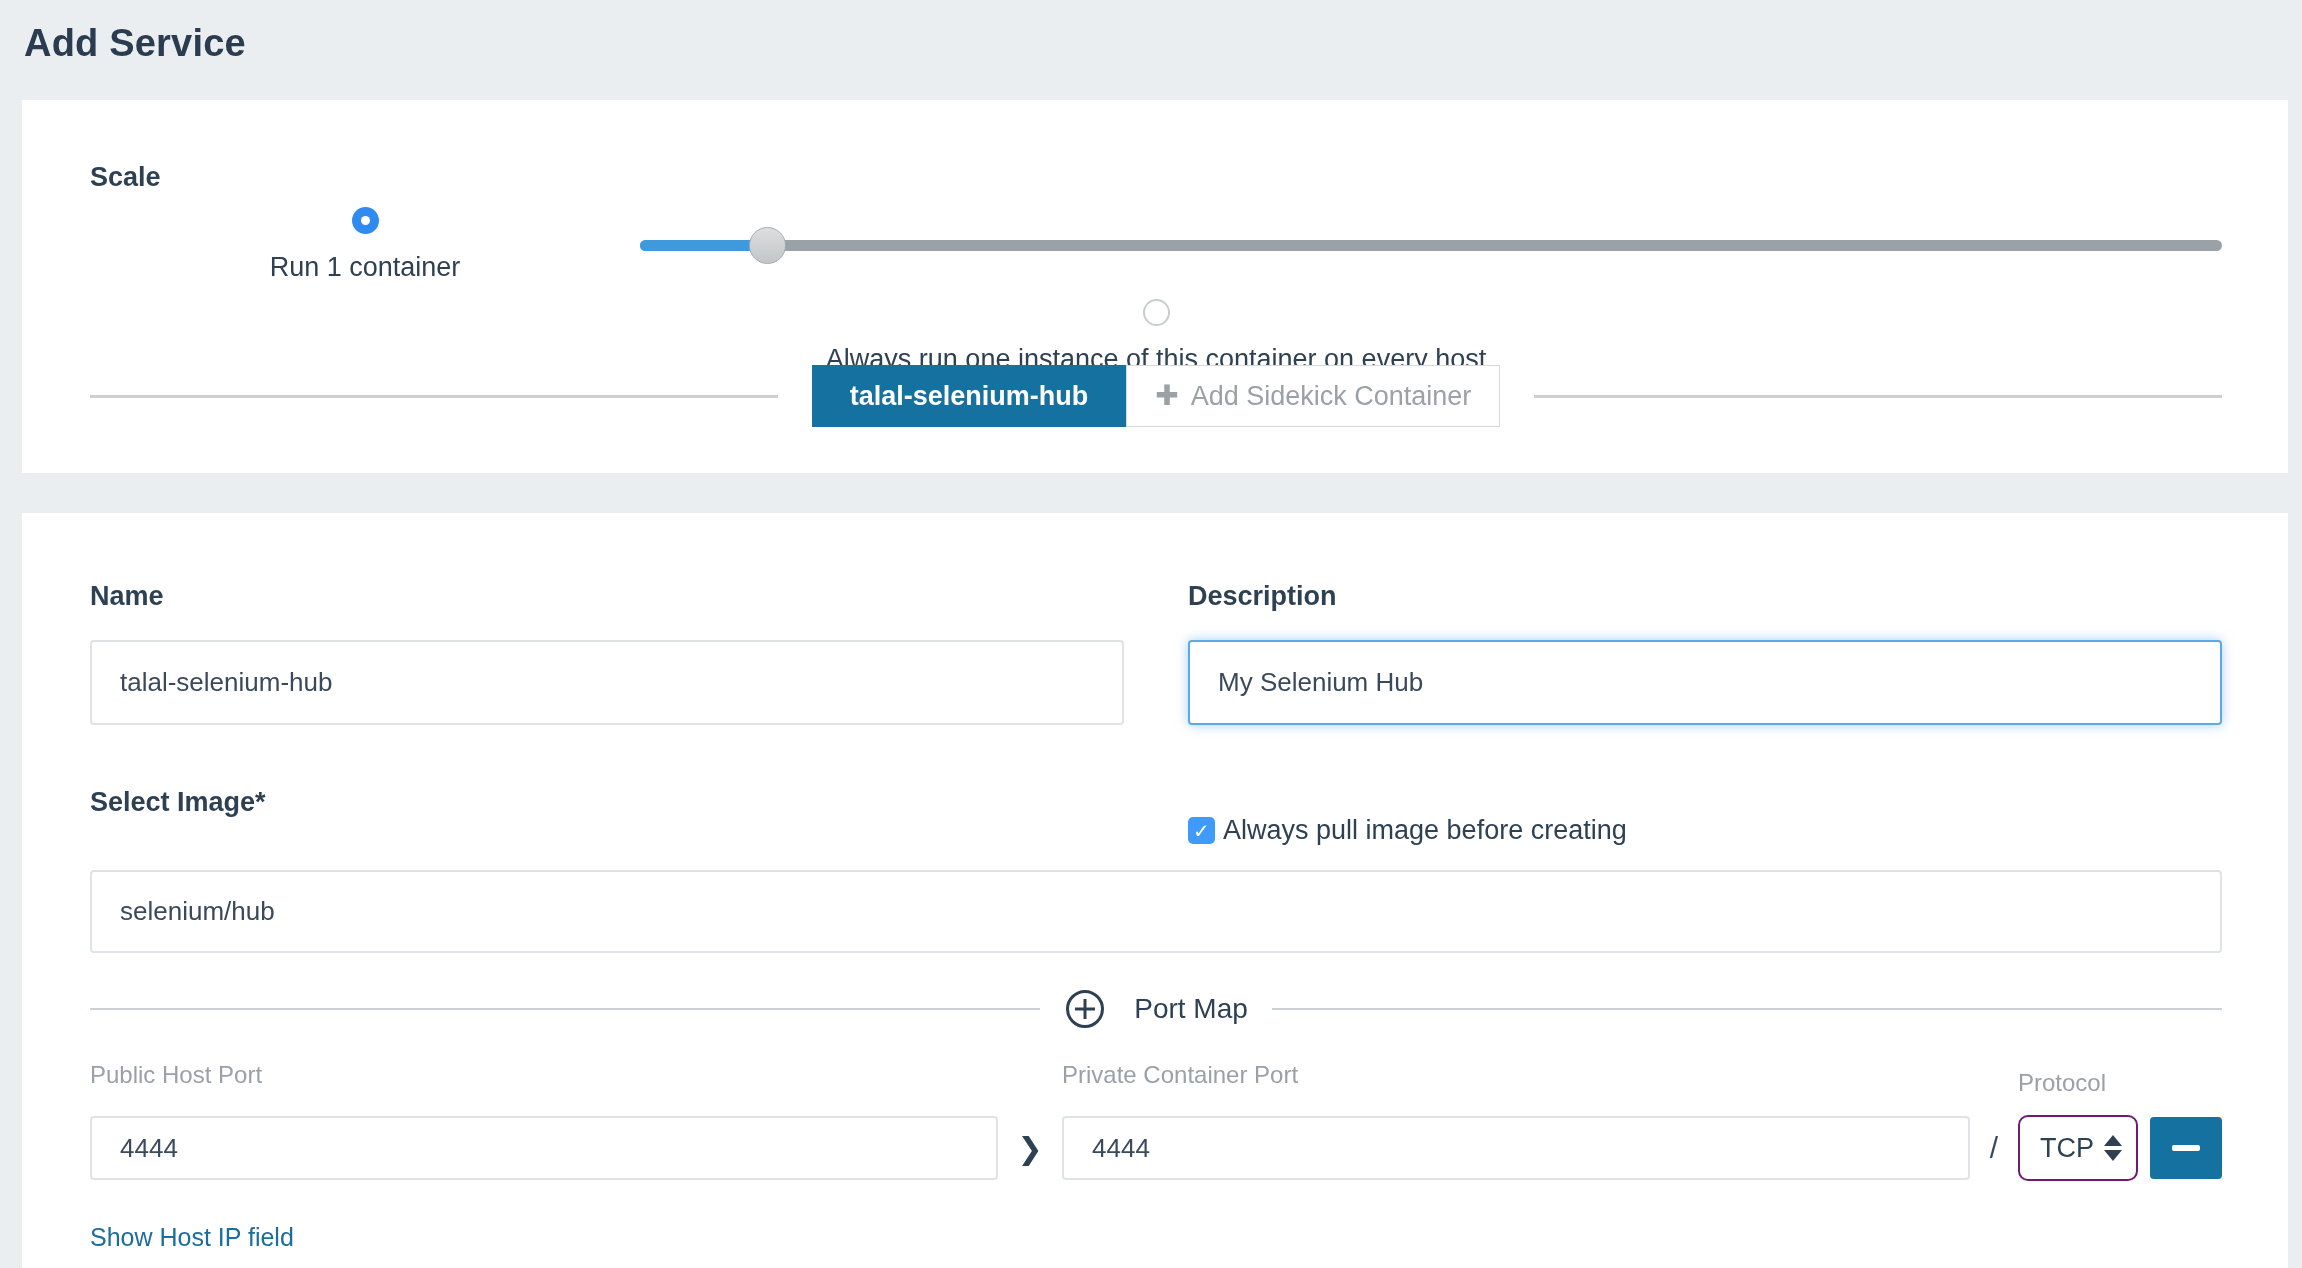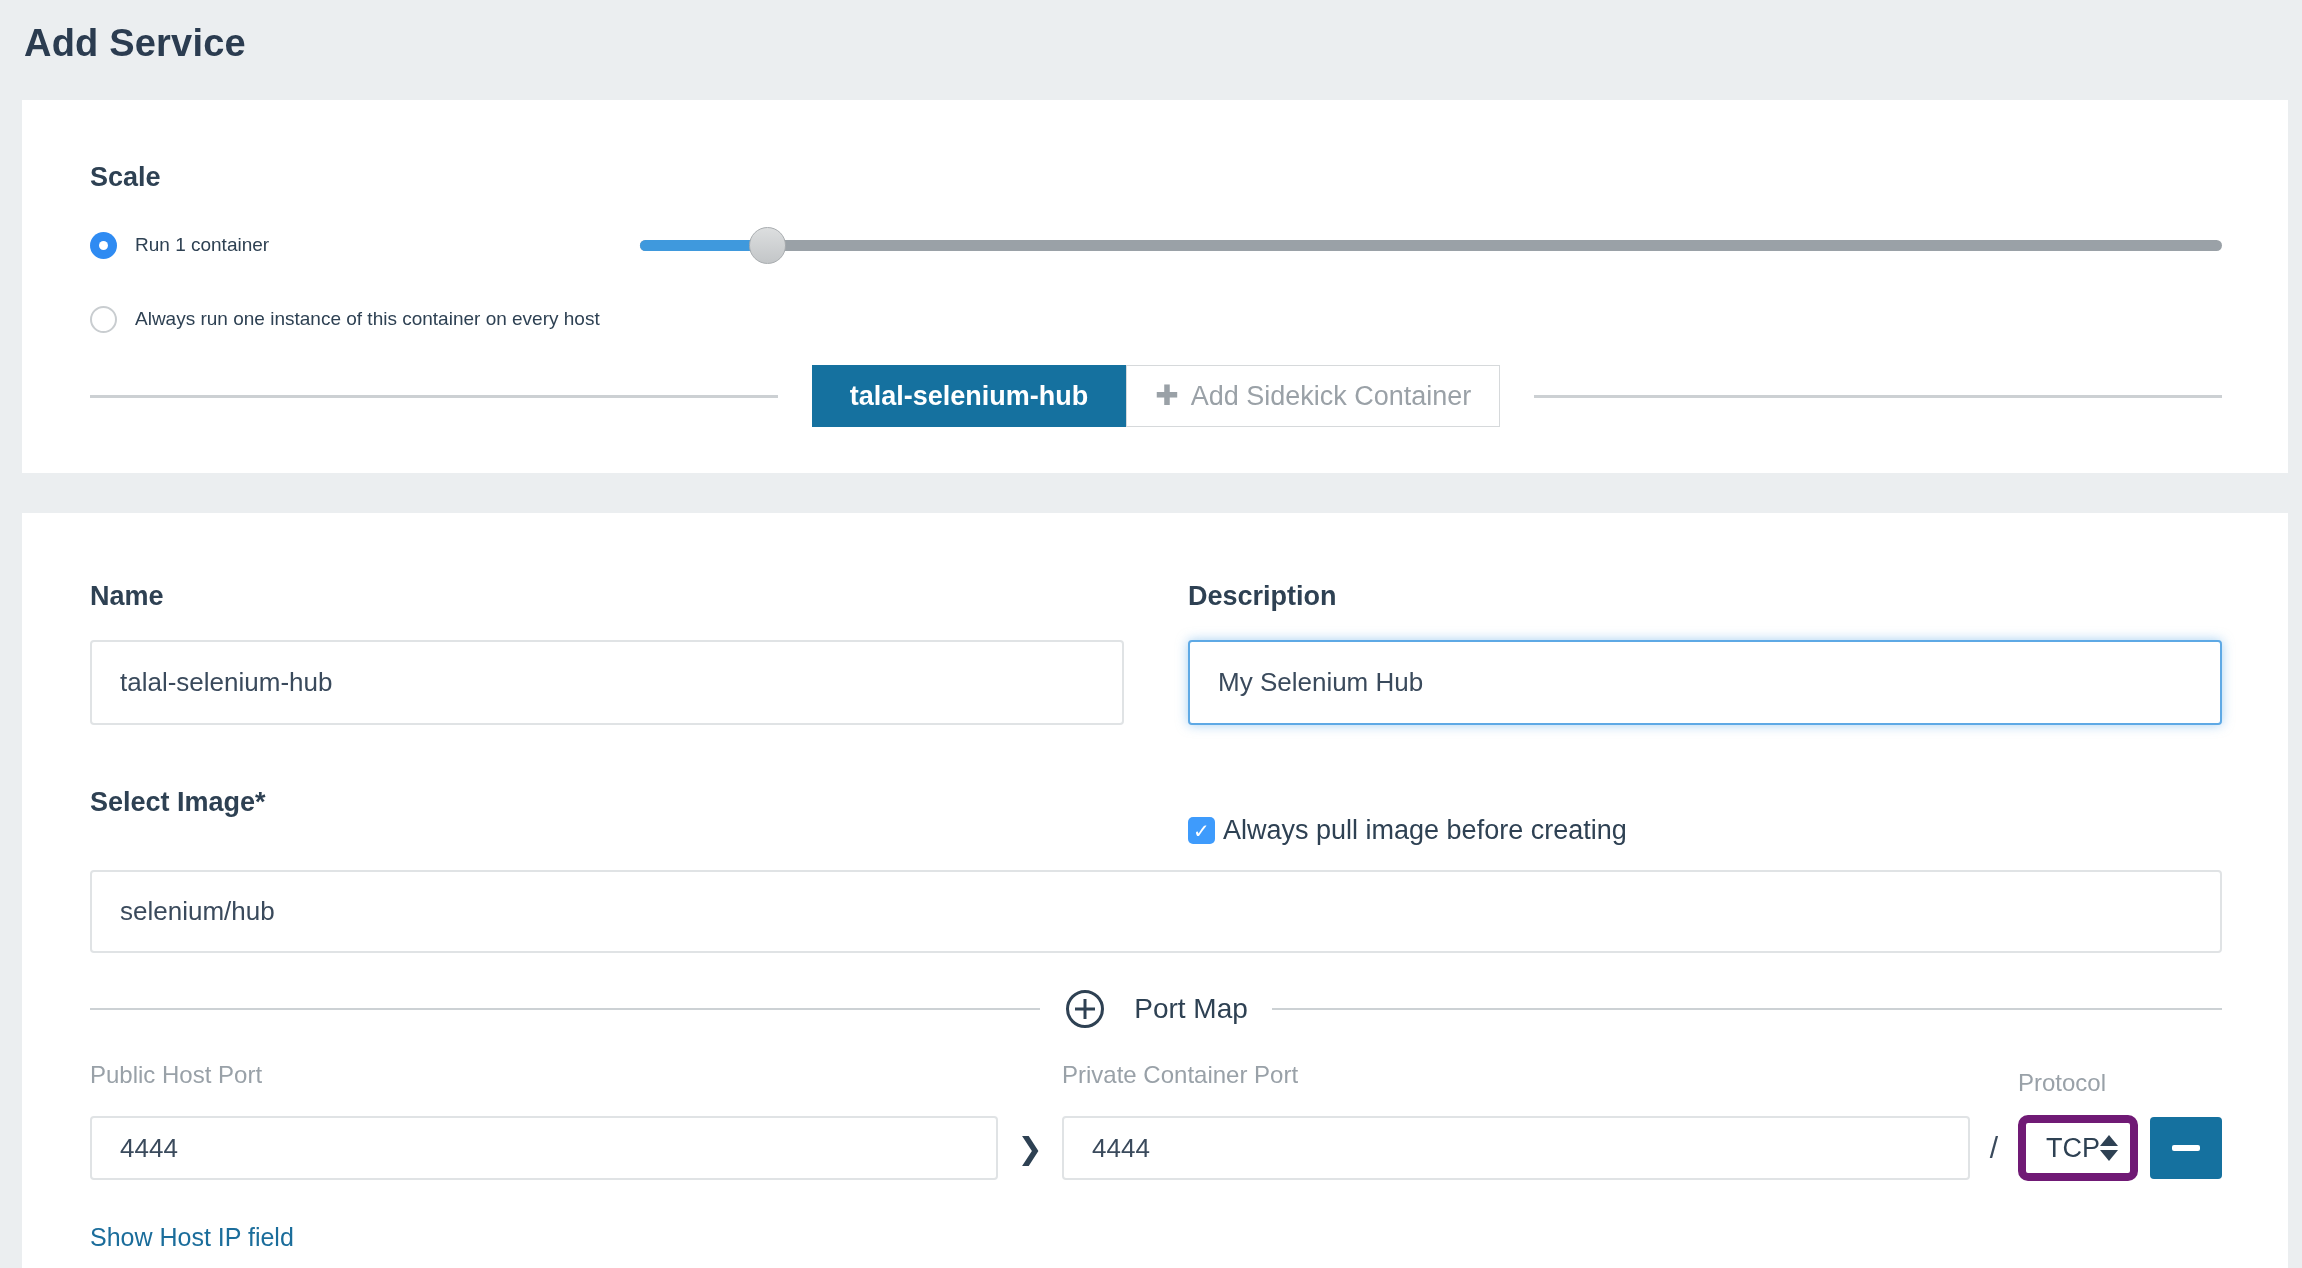--- a/index.html
+++ b/index.html
@@ -16,21 +16,21 @@
   .page-header h1 { font-size:38px; font-weight:700; color:#2b3c50; letter-spacing:.2px; }
 
   
   .card { background:#fff; margin:0 14px 0 22px; }
   .card-scale { height:373px; padding:62px 66px 0 68px; }
   .card-form  { margin-top:40px; height:800px; padding:68px 66px 0 68px; }
 
   
   .section-label { font-size:27px; font-weight:700; margin-bottom:28px; }
   .scale-row { display:flex; align-items:center; height:48px; }
-  .radio-option { display:flex; align-items:center; gap:18px; font-size:19px; cursor:default; }
+  .radio-option { display:flex; align-items:center; gap:18px; font-size:27px; cursor:default;flex-direction:column; }
   .scale-row .radio-option { width:550px; flex:none; }
   .radio { width:27px; height:27px; border-radius:50%; flex:none; position:relative; }
   .radio.checked { background:#2f8bf2; }
   .radio.checked::after { content:""; position:absolute; width:9px; height:9px; border-radius:50%;
                           background:#fff; top:9px; left:9px; }
   .radio.unchecked { background:#fff; border:2px solid #c9cdd0; }
 
   .slider { flex:1; position:relative; height:38px; }
   .slider-track { position:absolute; top:14px; left:0; right:0; height:11px; border-radius:6px; background:#9aa1a7; }
   .slider-fill  { position:absolute; top:14px; left:0; height:11px; border-radius:6px; background:#3f99dd; }
@@ -78,21 +78,21 @@
   .ports-labels .lbl { flex:1; }
   .sp64  { width:64px;  flex:none; }
   .sp48  { width:48px;  flex:none; }
   .w204  { width:204px; flex:none;margin-top:8px; }
 
   .ports-row { display:flex; align-items:center; margin-top:18px; height:66px;justify-content:center; }
   .port-input { flex:1; height:64px; border:2px solid #e0e3e5; border-radius:4px; font-size:26px;
                 color:#3a4a5c; padding:0 28px; outline:none; font-family:inherit; min-width:0; }
   .map-arrow { width:64px; text-align:center; font-size:30px; font-weight:700; color:#2e4153; flex:none; }
   .slash { width:48px; text-align:center; font-size:30px; color:#3a4a5c; flex:none; }
-  .protocol-select { width:120px; height:66px; border:8px solid #701a75; border-radius:10px; flex:none;
+  .protocol-select { width:120px; height:66px; border:2px solid #701a75; border-radius:10px; flex:none;
                      display:flex; align-items:center; justify-content:space-between;
                      padding:0 14px 0 20px; font-size:27px; color:#2e4153; background:#fff; cursor:pointer; }
   .spinner { display:flex; flex-direction:column; gap:4px; }
   .tri-up   { width:0; height:0; border-left:9px solid transparent; border-right:9px solid transparent;
               border-bottom:11px solid #2e4153; }
   .tri-down { width:0; height:0; border-left:9px solid transparent; border-right:9px solid transparent;
               border-top:11px solid #2e4153; }
   .minus-btn { width:72px; height:62px; background:#15719f; border:none; border-radius:4px; flex:none;
                margin-left:12px; display:flex; align-items:center; justify-content:center; cursor:pointer; }
   .minus-bar { width:28px; height:6px; background:#fff; border-radius:2px; }

